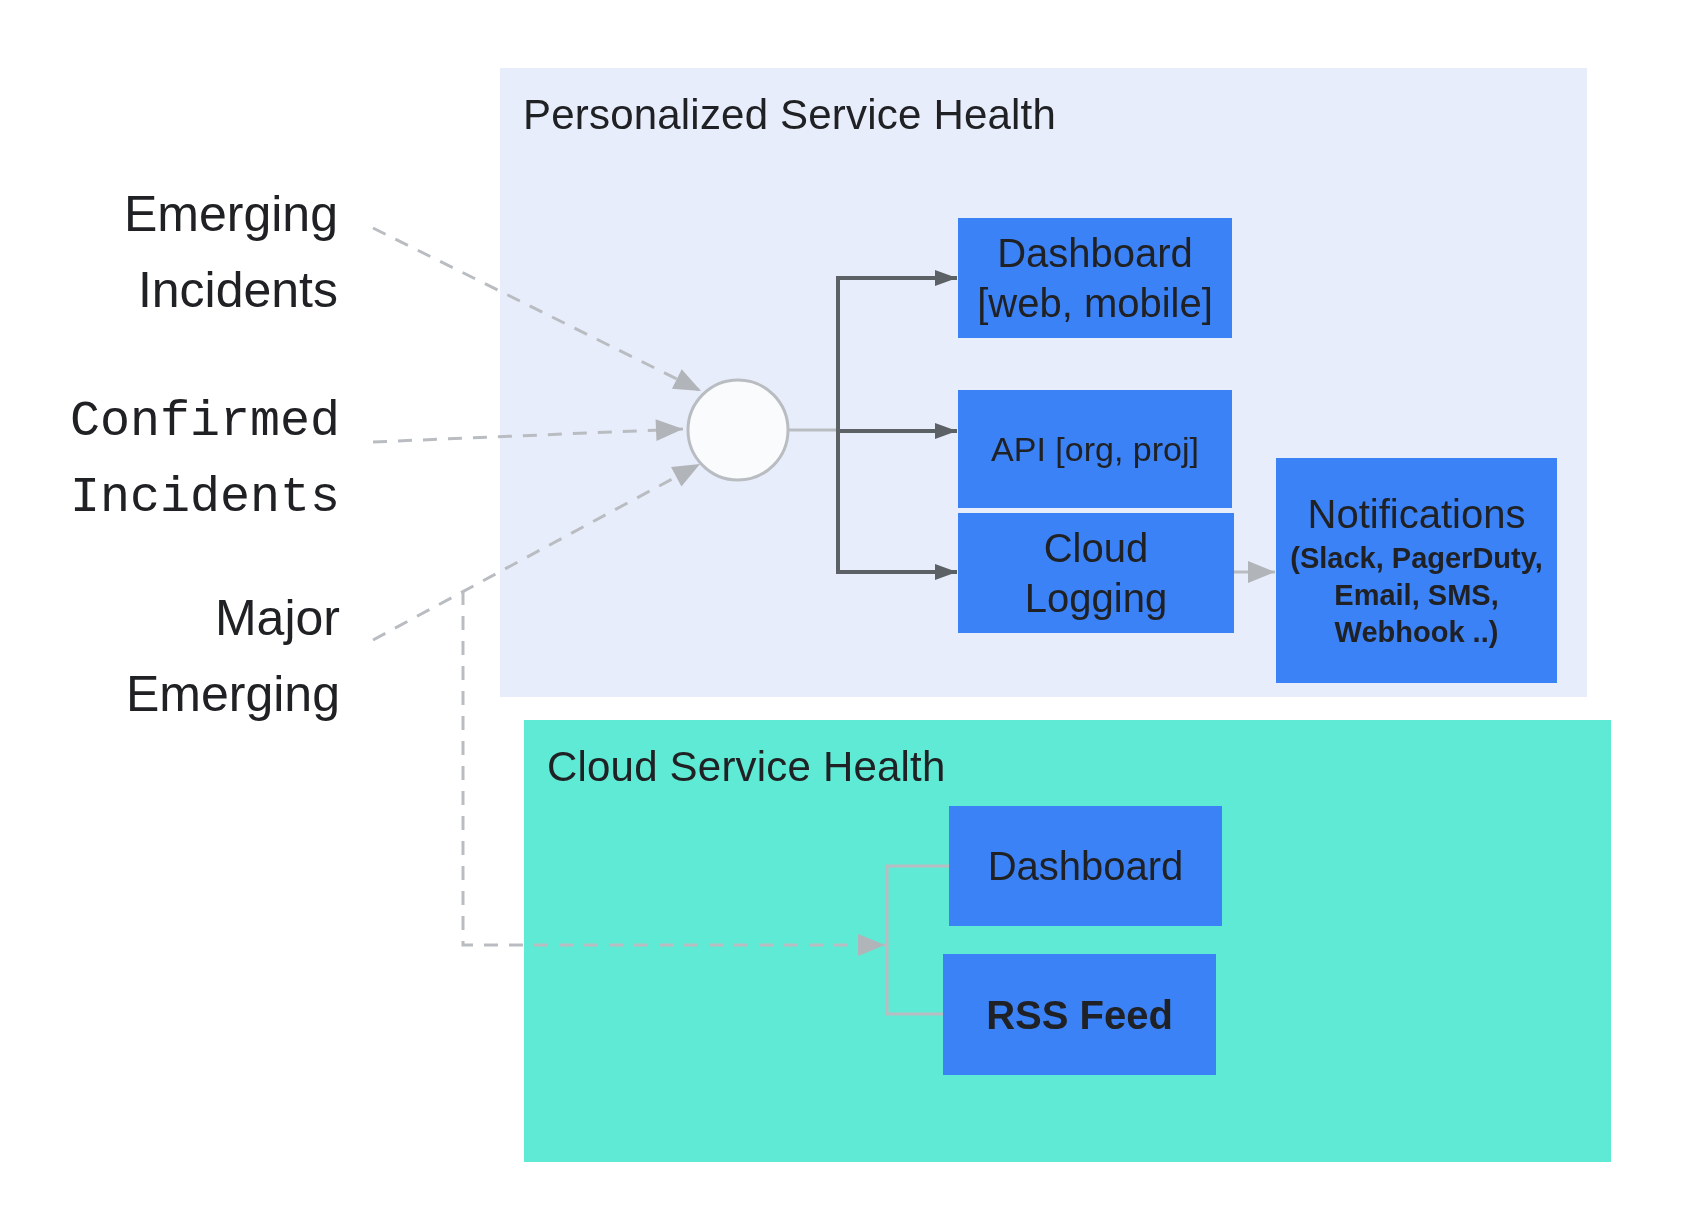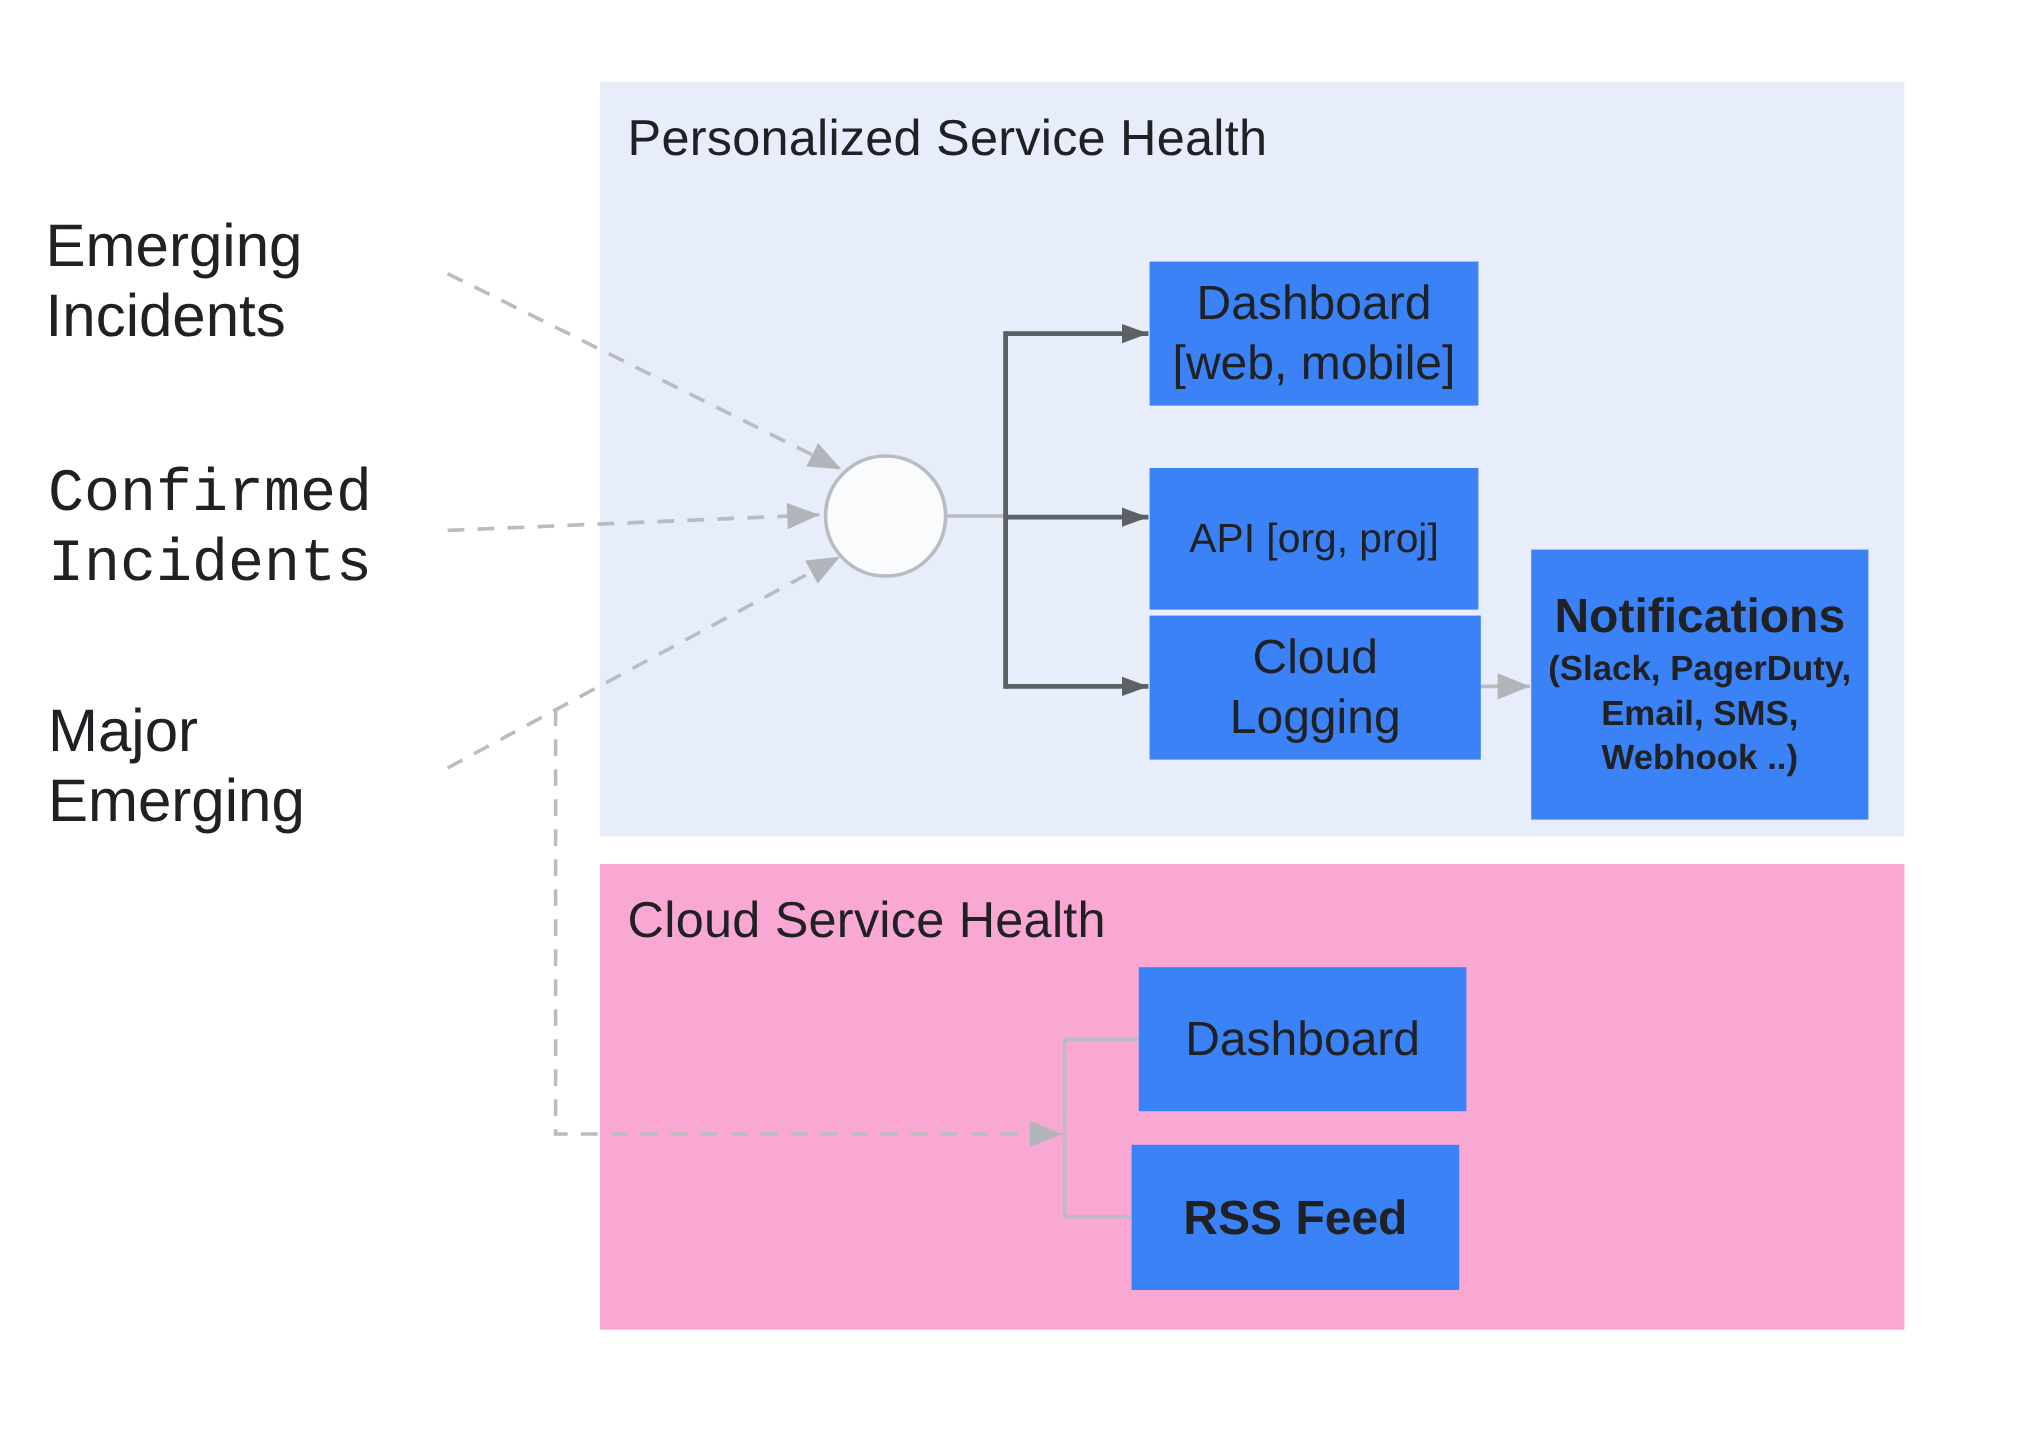--- a/index.html
+++ b/index.html
@@ -6,46 +6,46 @@
   .stage{
     position:relative;
     width:1702px;height:1210px;
     background:#ffffff;
     font-family:"Liberation Sans",sans-serif;
     color:#202124;
     overflow:hidden;
   }
   .panel{position:absolute;}
   .panel-blue{left:500px;top:68px;width:1087px;height:629px;background:#e8edfb;}
-  .panel-green{left:500px;top:720px;width:1087px;height:388px;background:#f9a8d4;}
+  .panel-green{left:524px;top:720px;width:1087px;height:442px;background:#5eead4;}
   .panel-title{
     position:absolute;left:23px;top:23px;
     font-size:42px;font-weight:normal;letter-spacing:0.2px;
     white-space:pre;
   }
   .overlay{position:absolute;left:0;top:0;width:1702px;height:1210px;}
   .src-label{
     position:absolute;width:300px;
-    text-align:left;font-size:50px;line-height:58px;
+    text-align:right;font-size:50px;line-height:76px;
     white-space:pre;
   }
   #src-emerging{left:38px;top:176px;}
   #src-confirmed{left:40px;top:384px;font-family:Liberation Mono, monospace;}
   #src-major{left:40px;top:580px;}
   .node{
     position:absolute;background:#3b82f6;
     display:flex;align-items:center;justify-content:center;
     text-align:center;font-size:40px;line-height:50px;
     white-space:pre;
   }
   #box-dashboard-web{left:958px;top:218px;width:274px;height:120px;}
   #box-api{left:958px;top:390px;width:274px;height:118px;font-size:34px;}
   #box-cloud-logging{left:958px;top:513px;width:276px;height:120px;}
   #box-notifications{left:1276px;top:458px;width:281px;height:225px;flex-direction:column;}
-  .notif-title{font-size:40px;line-height:48px;white-space:pre;font-weight:bold;}
+  .notif-title{font-size:40px;line-height:48px;white-space:pre;}
   .notif-sub{font-size:29px;line-height:37px;margin-top:2px;white-space:pre;font-weight:bold;}
   #box-green-dashboard{left:949px;top:806px;width:273px;height:120px;}
   #box-green-rss{left:943px;top:954px;width:273px;height:121px;font-weight:bold;}
 </style>
 </head>
 <body>
 
 <div class="stage">
 
   <div class="panel panel-blue">

